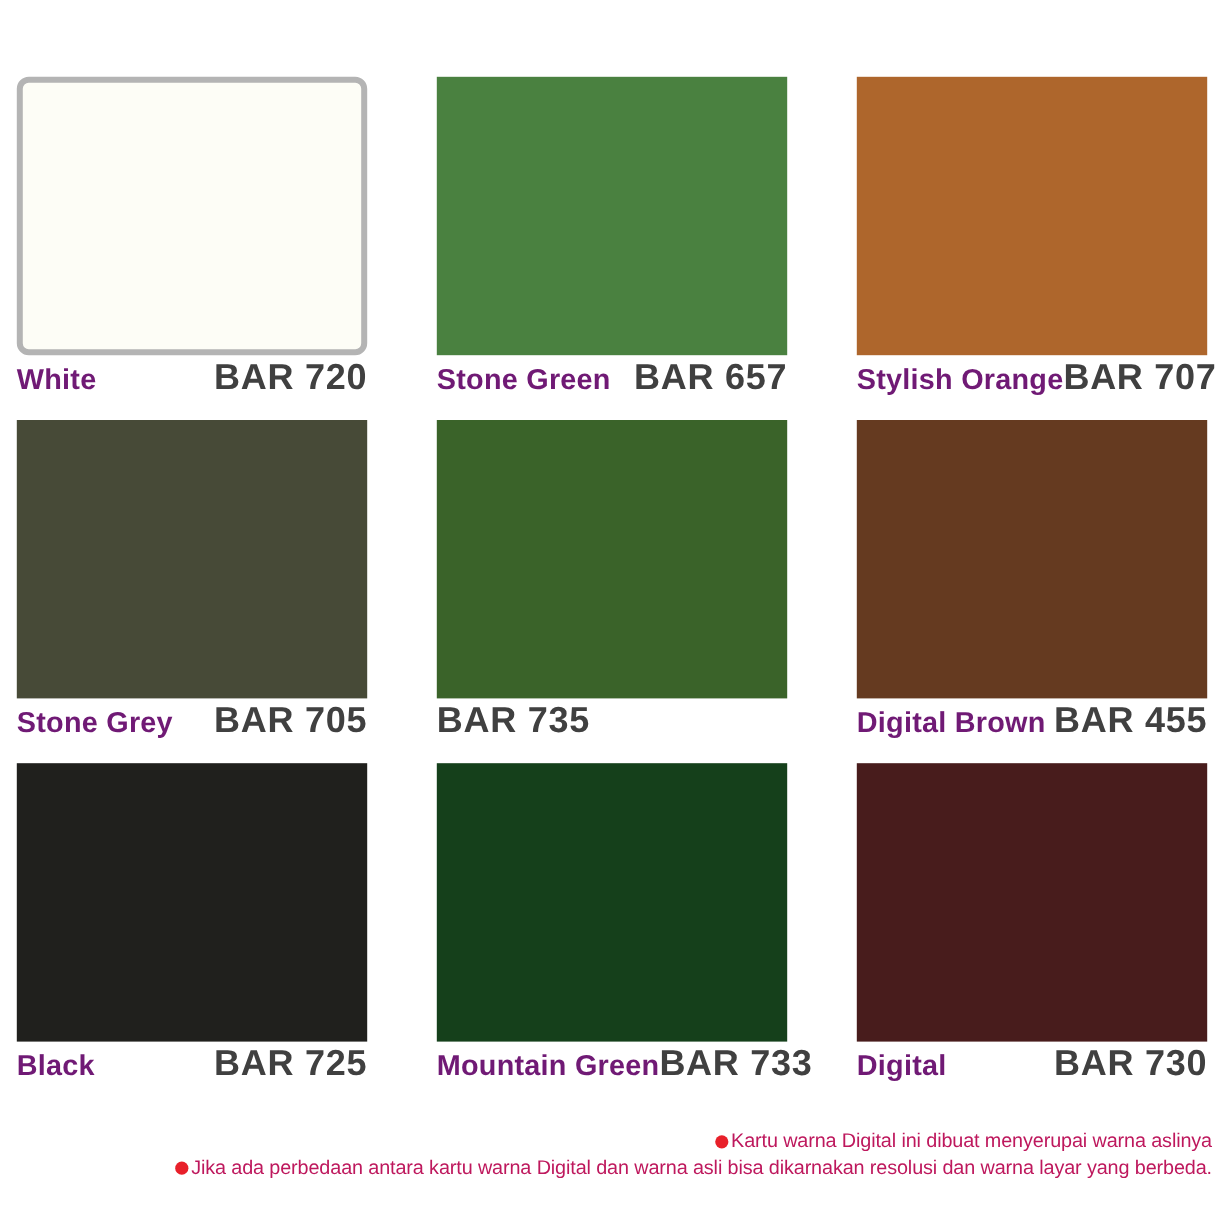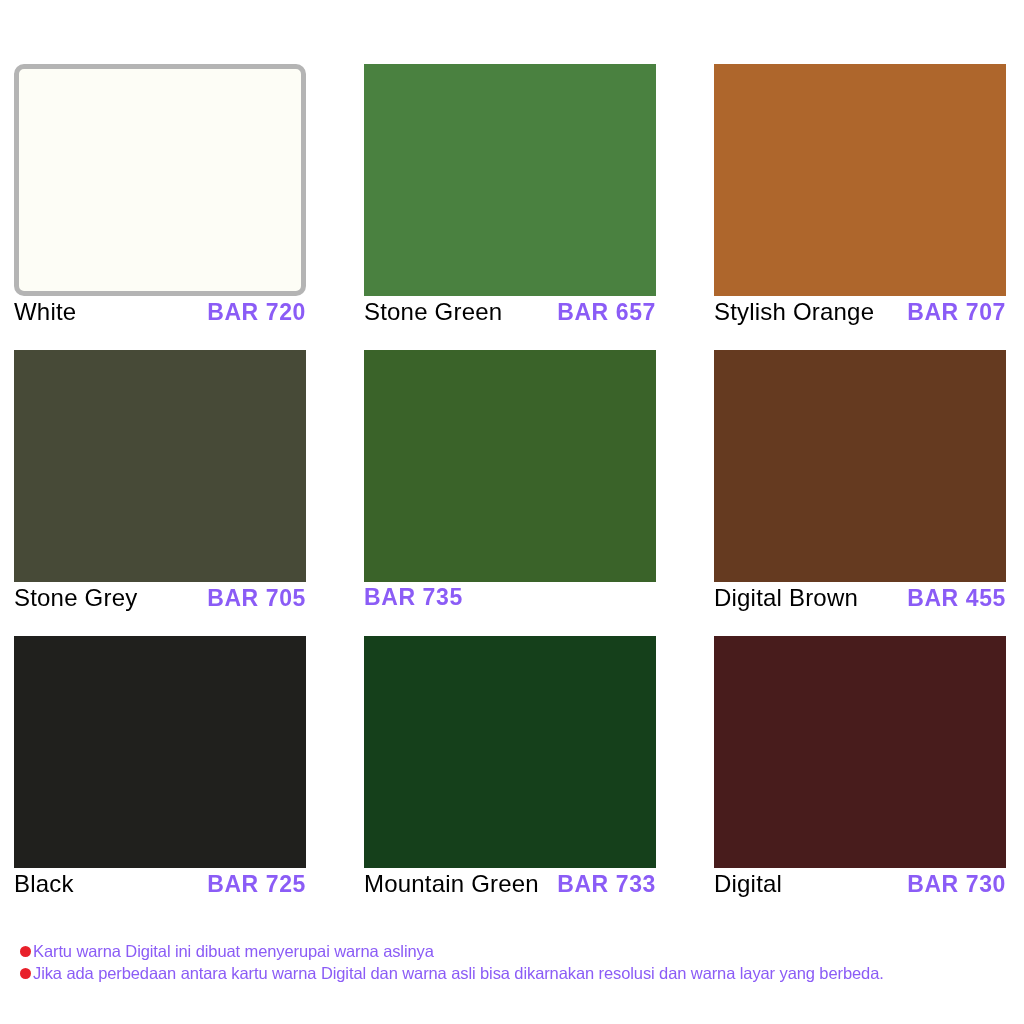--- a/index.html
+++ b/index.html
@@ -53,49 +53,50 @@
     display: flex;
     align-items: baseline;
     justify-content: space-between;
     height: 46px;
     padding-top: 2px;
     box-sizing: border-box;
   }
 
   .color-name {
     font-size: 24px;
-    color: #000000;
-    font-weight: 400;
+    color: #701a75;
+    font-weight: 700;
     letter-spacing: 0.2px;
     white-space: nowrap;
   }
 
   .color-code {
-    font-size: 23px;
-    color: #8b5cf6;
+    font-size: 30px;
+    color: #404040;
     font-weight: bold;
     letter-spacing: 0.6px;
     white-space: nowrap;
   }
 
   .footer {
     position: absolute;
     left: 20px;
     bottom: 40px;
     width: 990px;
   }
 
   .note-line {
     display: flex;
     align-items: center;
     font-size: 16.5px;
-    color: #8b5cf6;
+    color: #be185d;
     line-height: 22px;
     white-space: nowrap;
     letter-spacing: -0.1px;
+    justify-content: flex-end;
   }
 
   .bullet-dot {
     display: inline-block;
     width: 11px;
     height: 11px;
     min-width: 11px;
     border-radius: 50%;
     background: #e8202a;
     margin-right: 2px;

